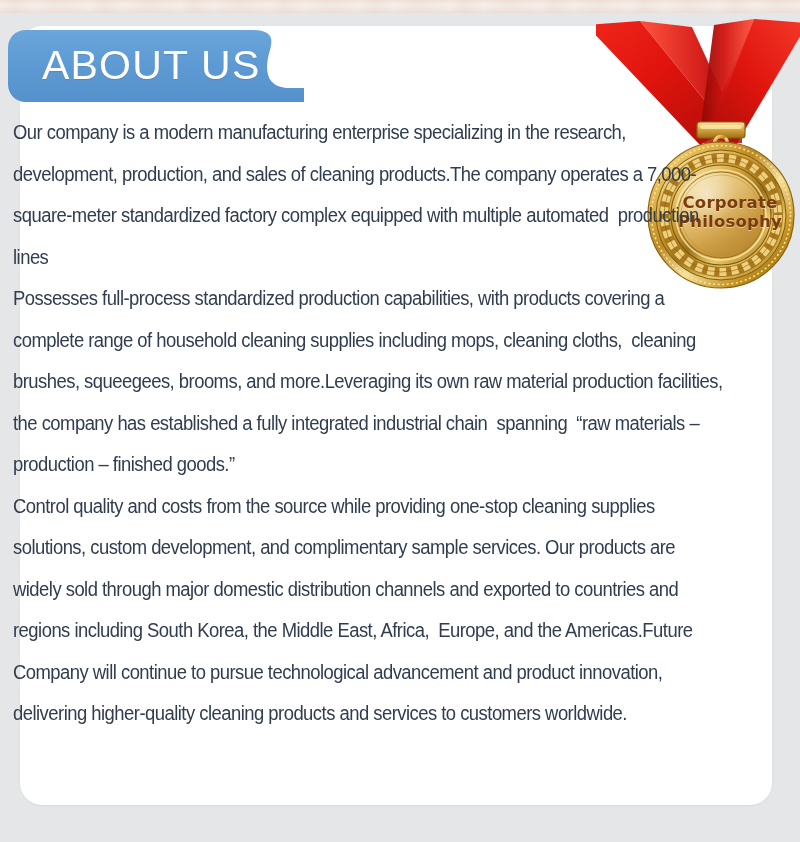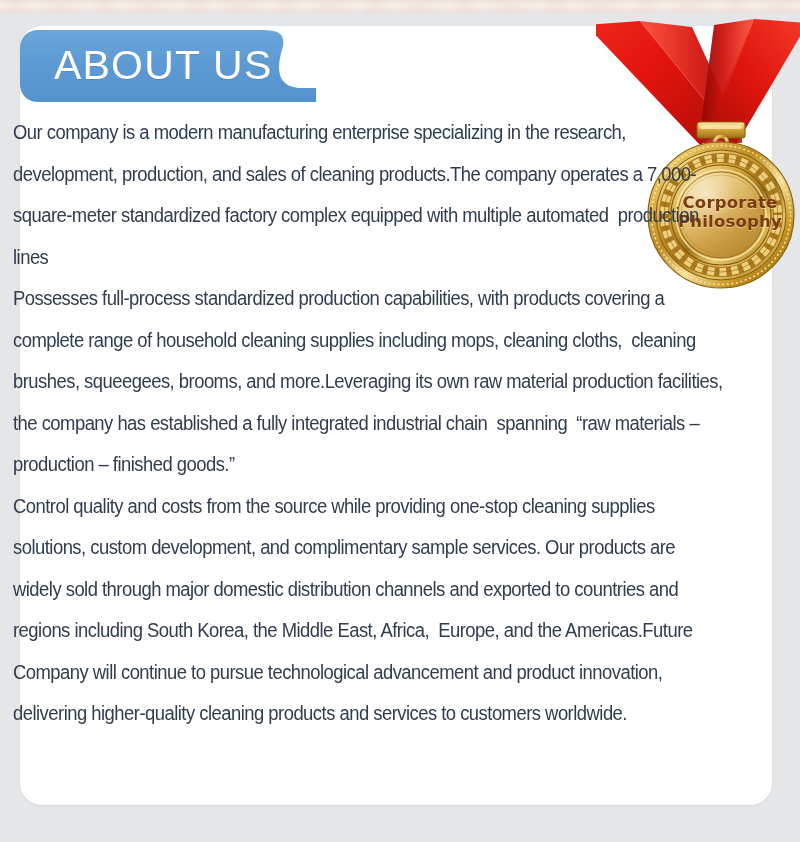--- a/index.html
+++ b/index.html
@@ -52,21 +52,21 @@
     left: 20px; top: 26px;
     width: 752px; height: 779px;
     background: #ffffff;
     border-radius: 22px;
     box-shadow: 0 1px 3px rgba(0,0,0,.05);
   }
 
   
   .banner-wrap {
     position: absolute;
-    left: 20px; top: 30px;
+    left: 8px; top: 30px;
     width: 310px; height: 72px;
   }
   .banner-svg { display: block; }
   .banner-title {
     position: absolute;
     left: 34px; top: 50%;
     transform: translateY(-52%);
     color: #ffffff;
     font-size: 41px;
     font-weight: 400;

